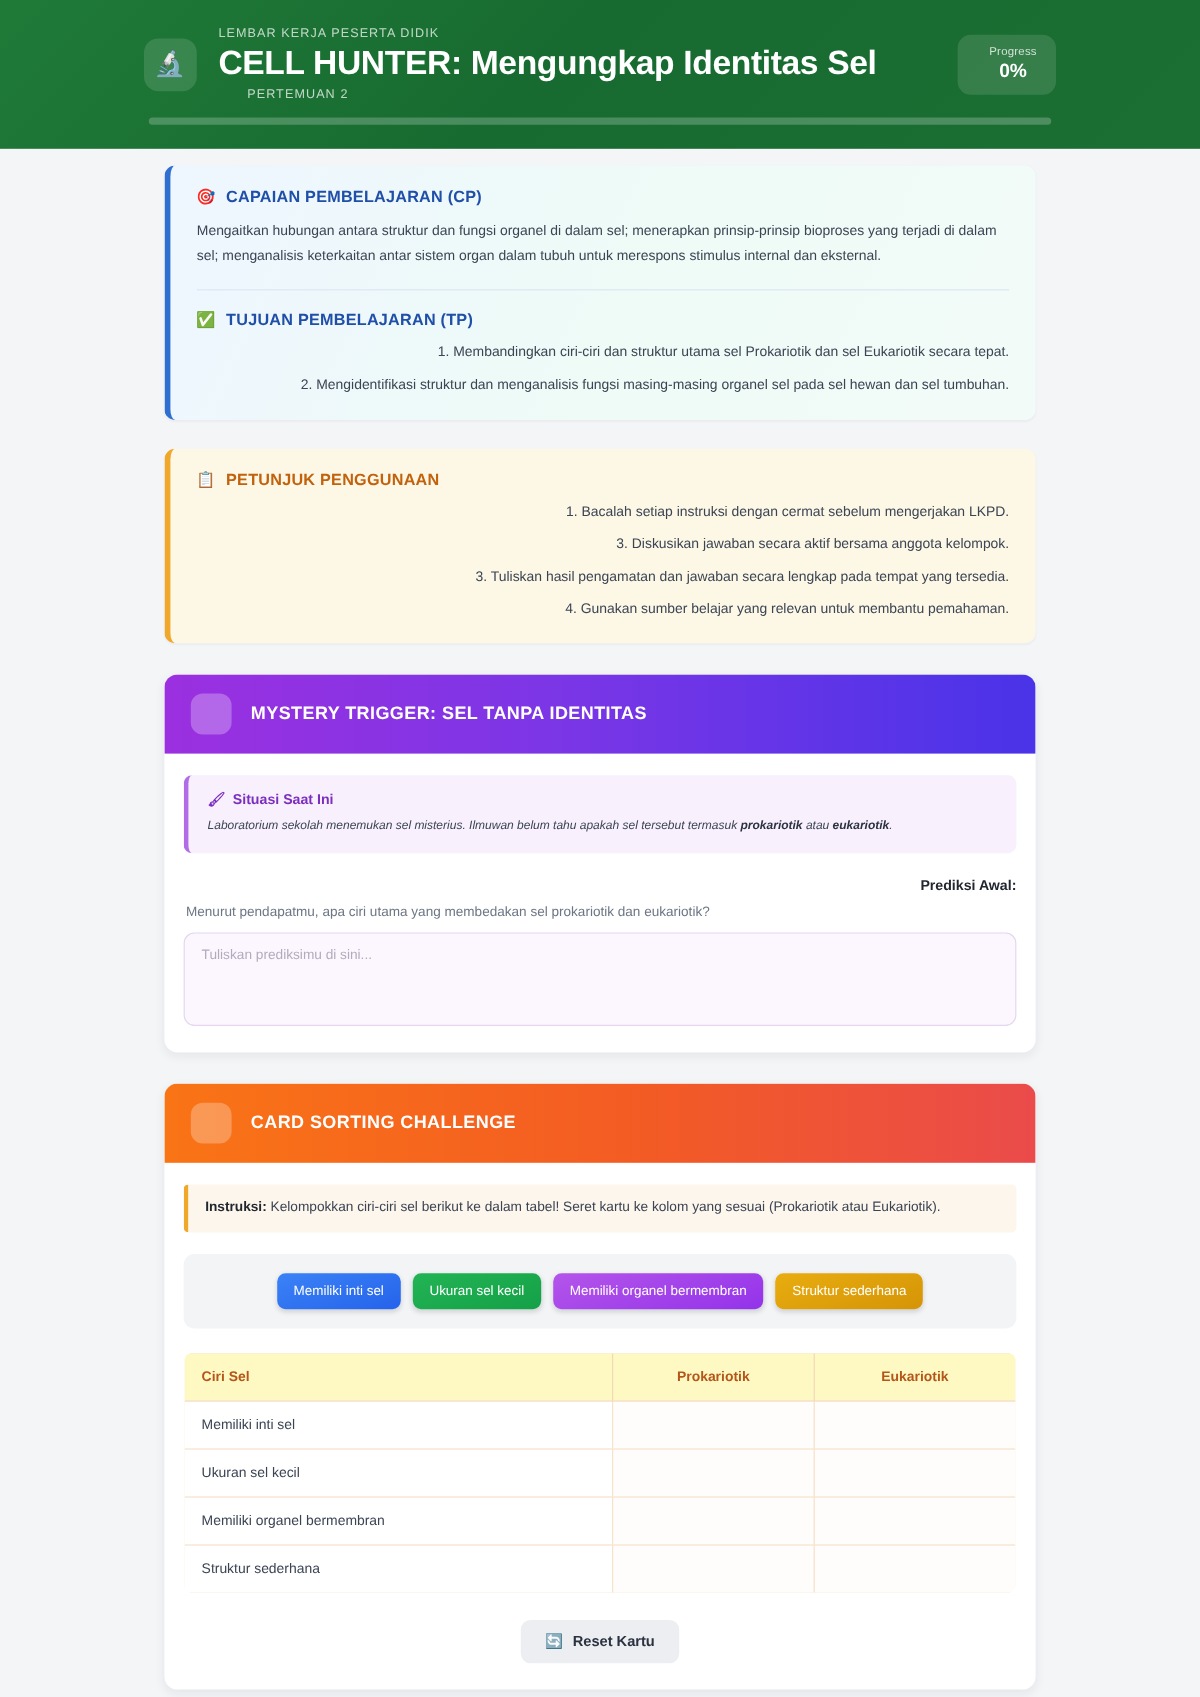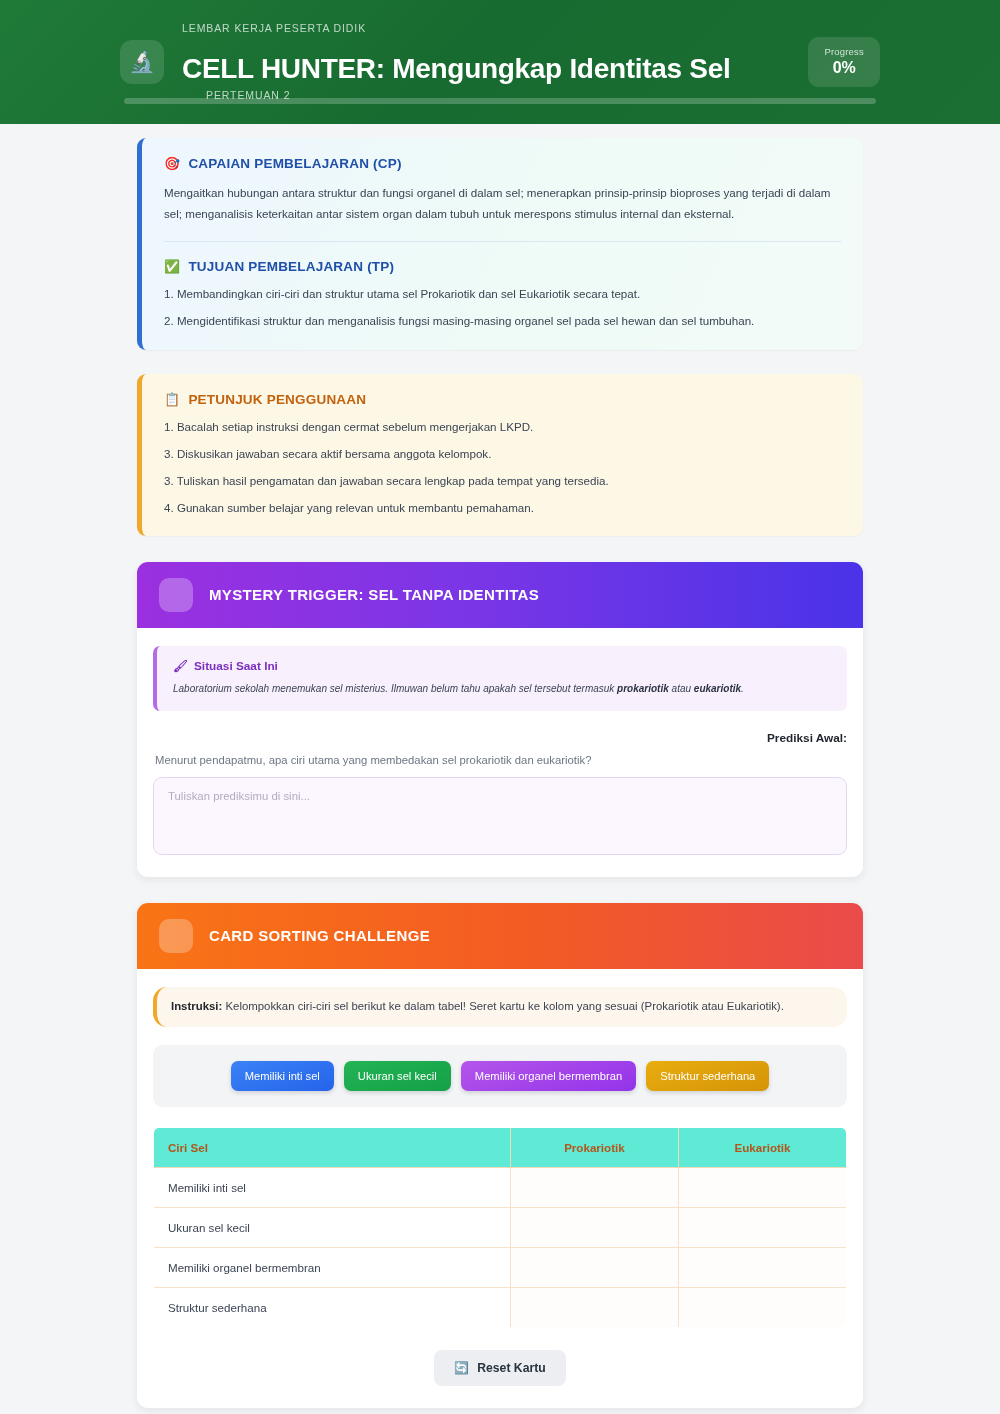--- a/index.html
+++ b/index.html
@@ -27,21 +27,21 @@
     background: rgba(255,255,255,0.13);
     display: flex; align-items: center; justify-content: center;
     color: #ffffff; font-size: 21px; line-height: 1;
   }
   .hdr-texts { flex: 1 1 auto; min-width: 0; }
   .hdr-eyebrow {
     color: rgba(255,255,255,0.72);
     font-size: 10.5px;
     letter-spacing: 0.9px;
     text-transform: uppercase;
-    margin-bottom: 19px;
+    margin-bottom: 3px;
   }
   .hdr-title {
     color: #ffffff;
     font-size: 28px;
     font-weight: 700;
     letter-spacing: -0.3px;
     line-height: 1.15;
     white-space: nowrap;
   }
   .hdr-sub {
@@ -49,21 +49,21 @@
     font-size: 10.5px;
     letter-spacing: 0.9px;
     text-transform: uppercase;
     margin-top: 4px;
     padding-left: 24px;
   }
   .hdr-progress {
     flex: 0 0 auto;
     background: rgba(255,255,255,0.12);
     border-radius: 11px;
-    padding: 9px 16px 10px 16px;
+    padding: 9px 16px 10px 26px;
     text-align: center;
     min-width: 62px;
   }
   .hdr-progress-label {
     color: rgba(255,255,255,0.78);
     font-size: 9.5px;
     letter-spacing: 0.2px;
     margin-bottom: 2px;
   }
   .hdr-progress-value {
@@ -106,21 +106,21 @@
   .sec-h .glyph { font-size: 13px; line-height: 1; }
   .cp-h { color: #1f4fa8; }
   .tp-h { color: #1f4fa8; }
   .body-txt {
     font-size: 11.6px; color: #3b4453; line-height: 1.85;
   }
   .cp-divider {
     border: 0; border-top: 1px solid #dbe6f2;
     margin: 16px 0 17px 0;
   }
-  .list-line { font-size: 11.6px; color: #3b4453; line-height: 1.55; margin-bottom: 9px; }
+  .list-line { font-size: 11.6px; color: #3b4453; line-height: 1.55; margin-bottom: 9px; text-align: right; }
   .list-line:last-child { margin-bottom: 0; }
 
   
   .pj-card {
     background: #fdf7e6;
     border-left: 5px solid #f0a82b;
     border-radius: 9px;
     padding: 18px 22px 19px 22px;
     margin-bottom: 26px;
     box-shadow: 0 1px 2px rgba(17,24,39,0.04);
@@ -189,21 +189,21 @@
     font-size: 11.4px;
     color: #3b4453;
     resize: none;
     outline: none;
   }
   .ta::placeholder { color: #b3abbd; }
 
   
   .instruksi {
     border-left: 4px solid #f0a82b;
-    border-radius: 14px;
+    border-radius: 4px;
     padding: 11px 14px 12px 14px;
     font-size: 11.4px;
     color: #3b4453;
     line-height: 1.5;
     margin-bottom: 18px;
   }
   .instruksi b { color: #22272f; font-weight: 700; }
   .instruksi-orange { background: #fdf6ec; }
 
   
@@ -235,21 +235,21 @@
   table.sort-tbl {
     width: 100%;
     border-collapse: collapse;
     border: 1px solid #f2d8b4;
     border-radius: 6px;
     overflow: hidden;
     margin-bottom: 22px;
     table-layout: fixed;
   }
   table.sort-tbl th {
-    background: #5eead4;
+    background: #fef9c3;
     color: #b4561a;
     font-size: 11.6px;
     font-weight: 700;
     text-align: center;
     padding: 13px 10px;
     border: 1px solid #f2d8b4;
   }
   table.sort-tbl th.left { text-align: left; padding-left: 14px; }
   table.sort-tbl td {
     background: #ffffff;

